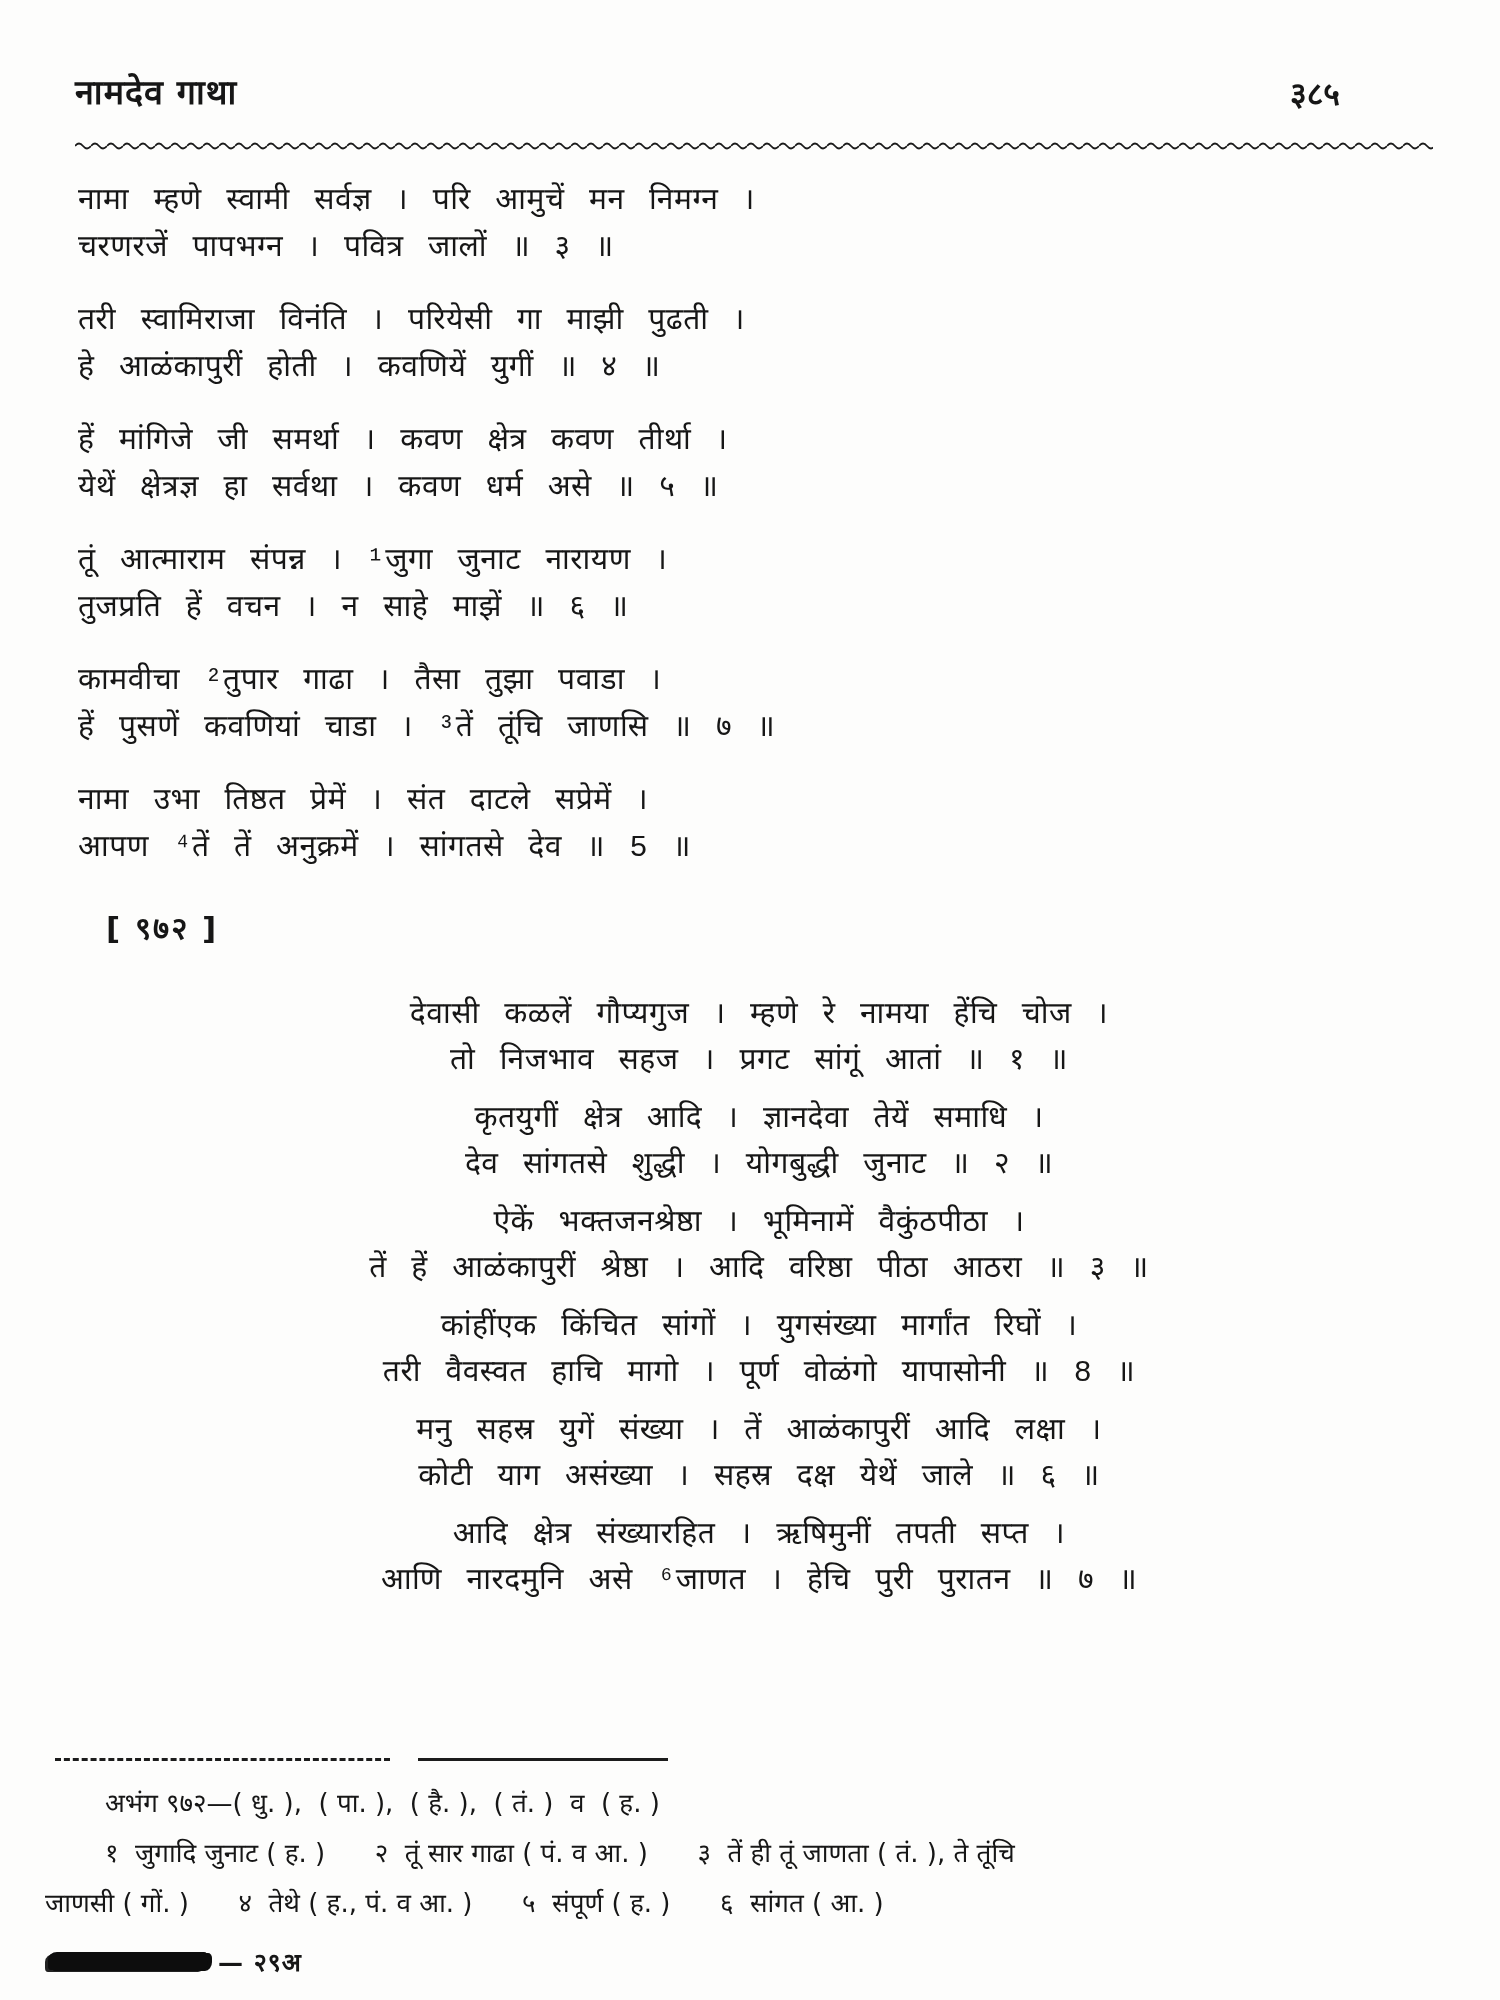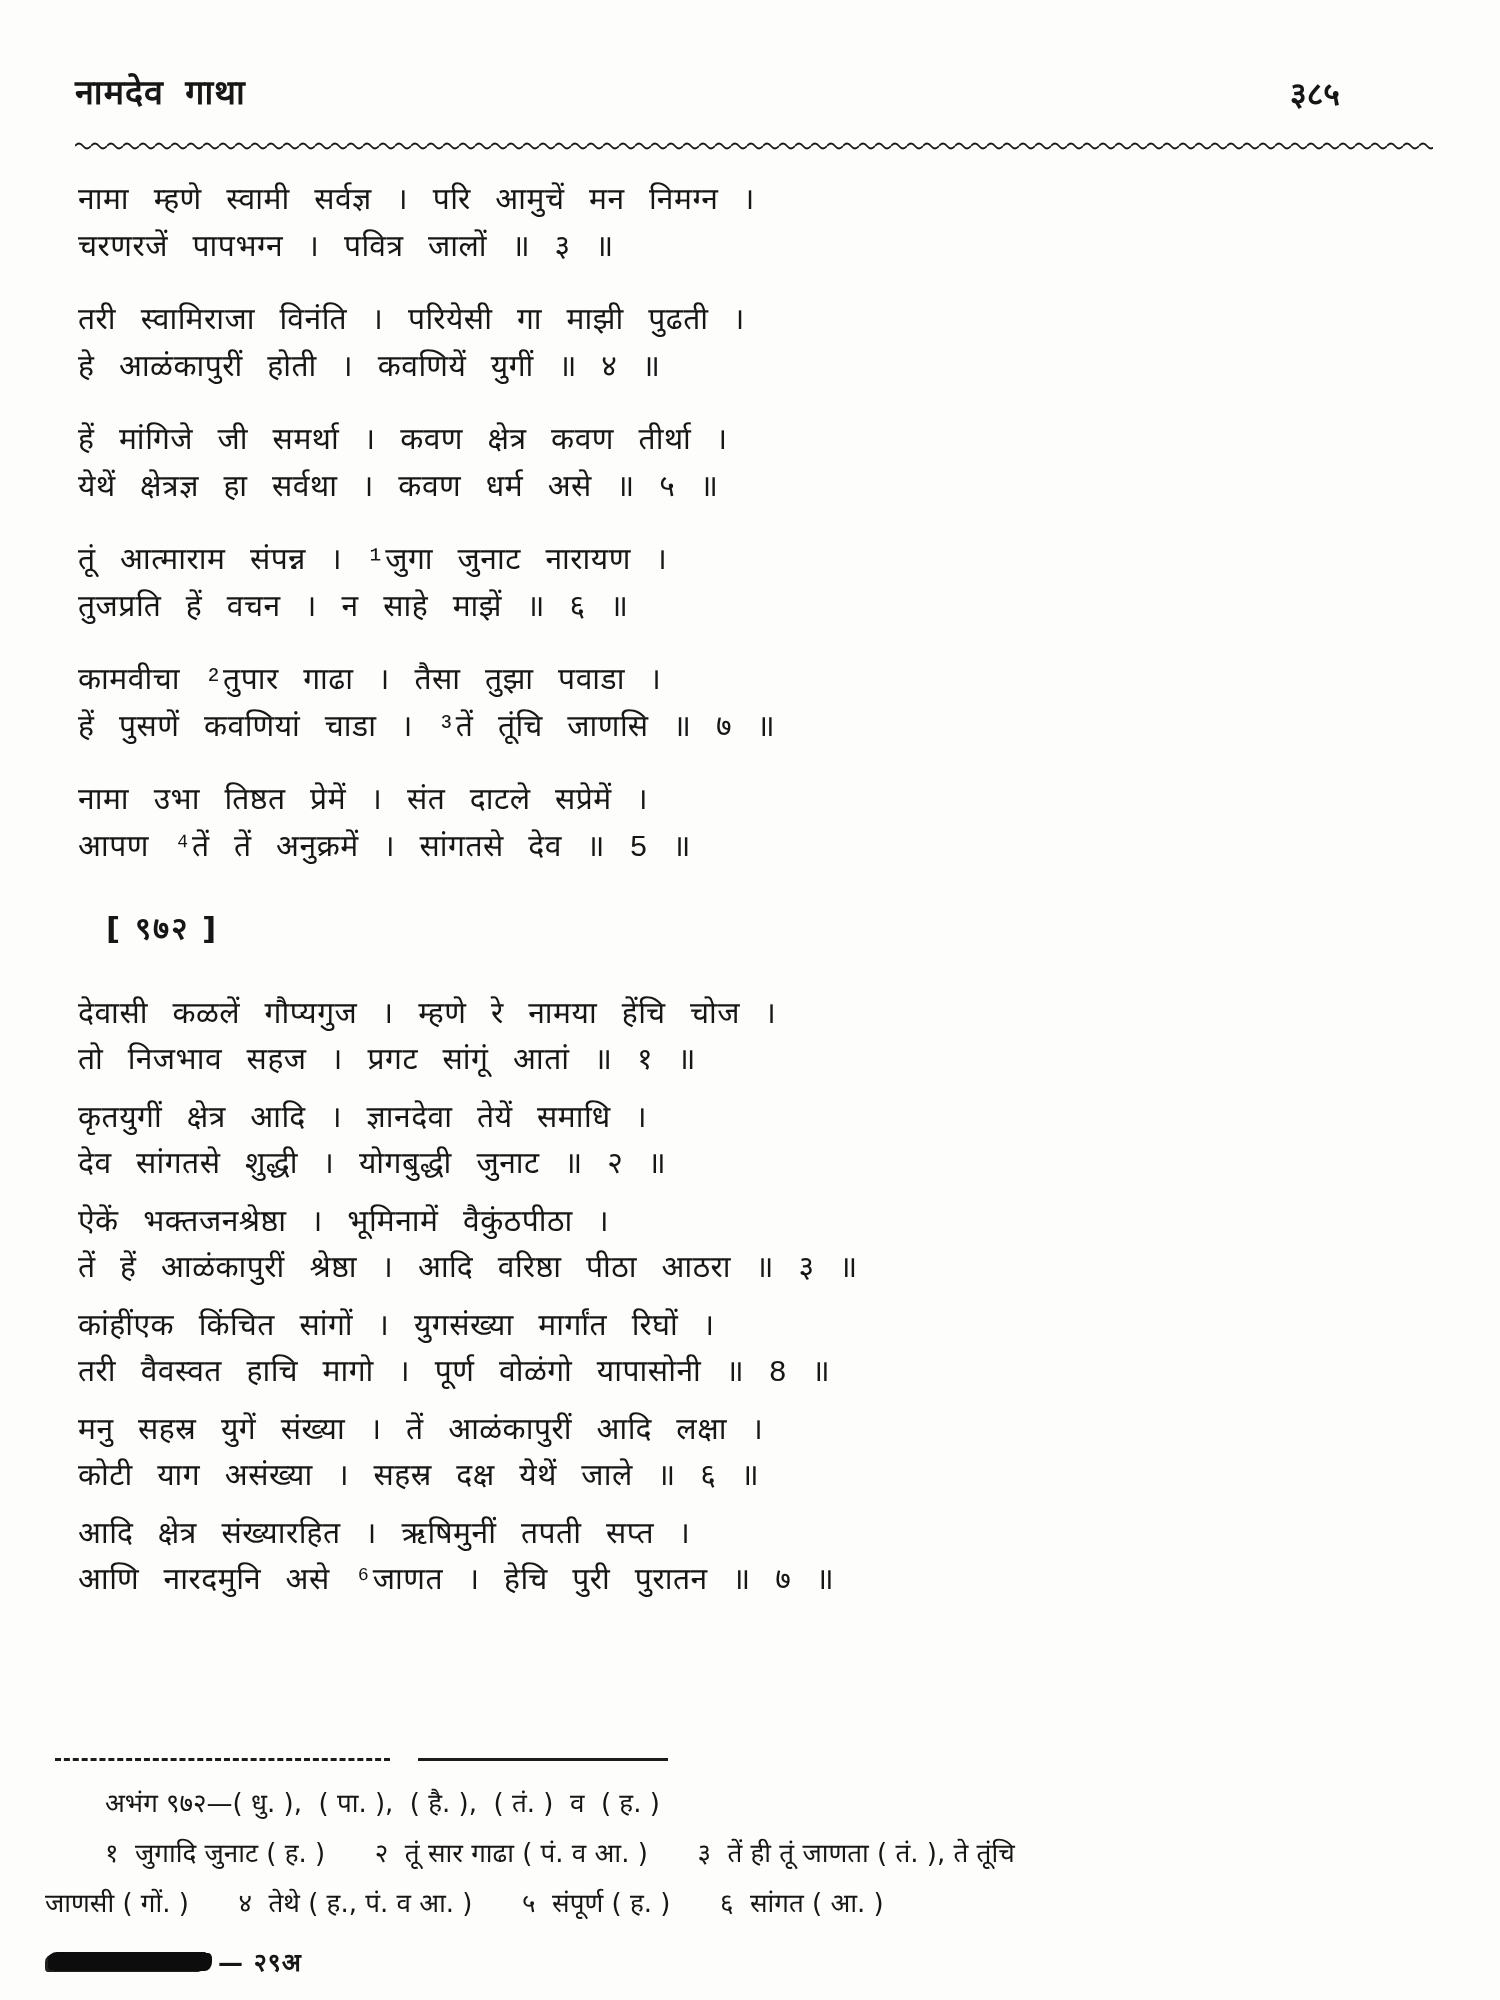--- a/index.html
+++ b/index.html
@@ -14,21 +14,21 @@
   .page{
     position:absolute;inset:0;
     padding:0;
   }
   
   .header{
     position:absolute;top:68px;left:75px;right:70px;
     display:flex;justify-content:space-between;align-items:flex-end;
   }
   .book-title{
-    font-size:34px;font-weight:700;letter-spacing:1px;font-family:Liberation Mono, monospace;
+    font-size:34px;font-weight:700;letter-spacing:1px;
   }
   .page-number{
     font-size:32px;font-weight:600;
     padding-right:90px;
   }
   .wavy-rule{
     position:absolute;top:138px;left:75px;
   }
   
   .content{
@@ -41,21 +41,21 @@
     line-height:47px;
     letter-spacing:0.5px;
     word-spacing:6px;
     white-space:pre-wrap;
   }
   .section-header{
     font-size:31px;font-weight:600;
     margin:34px 0 44px 28px;
     letter-spacing:2px;
   }
-  .abhang-972 .verse{margin-bottom:12px;}
+  .abhang-972 .verse{margin-bottom:12px;text-align:center;}
   .abhang-972 .verse-line{line-height:46px;}
   
   .fn-separator{
     position:absolute;top:1758px;left:55px;
     display:flex;align-items:center;gap:28px;
   }
   .dash-run{width:335px;border-top:3px dashed #1c1c1c;}
   .solid-run{width:250px;border-top:3px solid #1c1c1c;}
   
   .footnotes{

